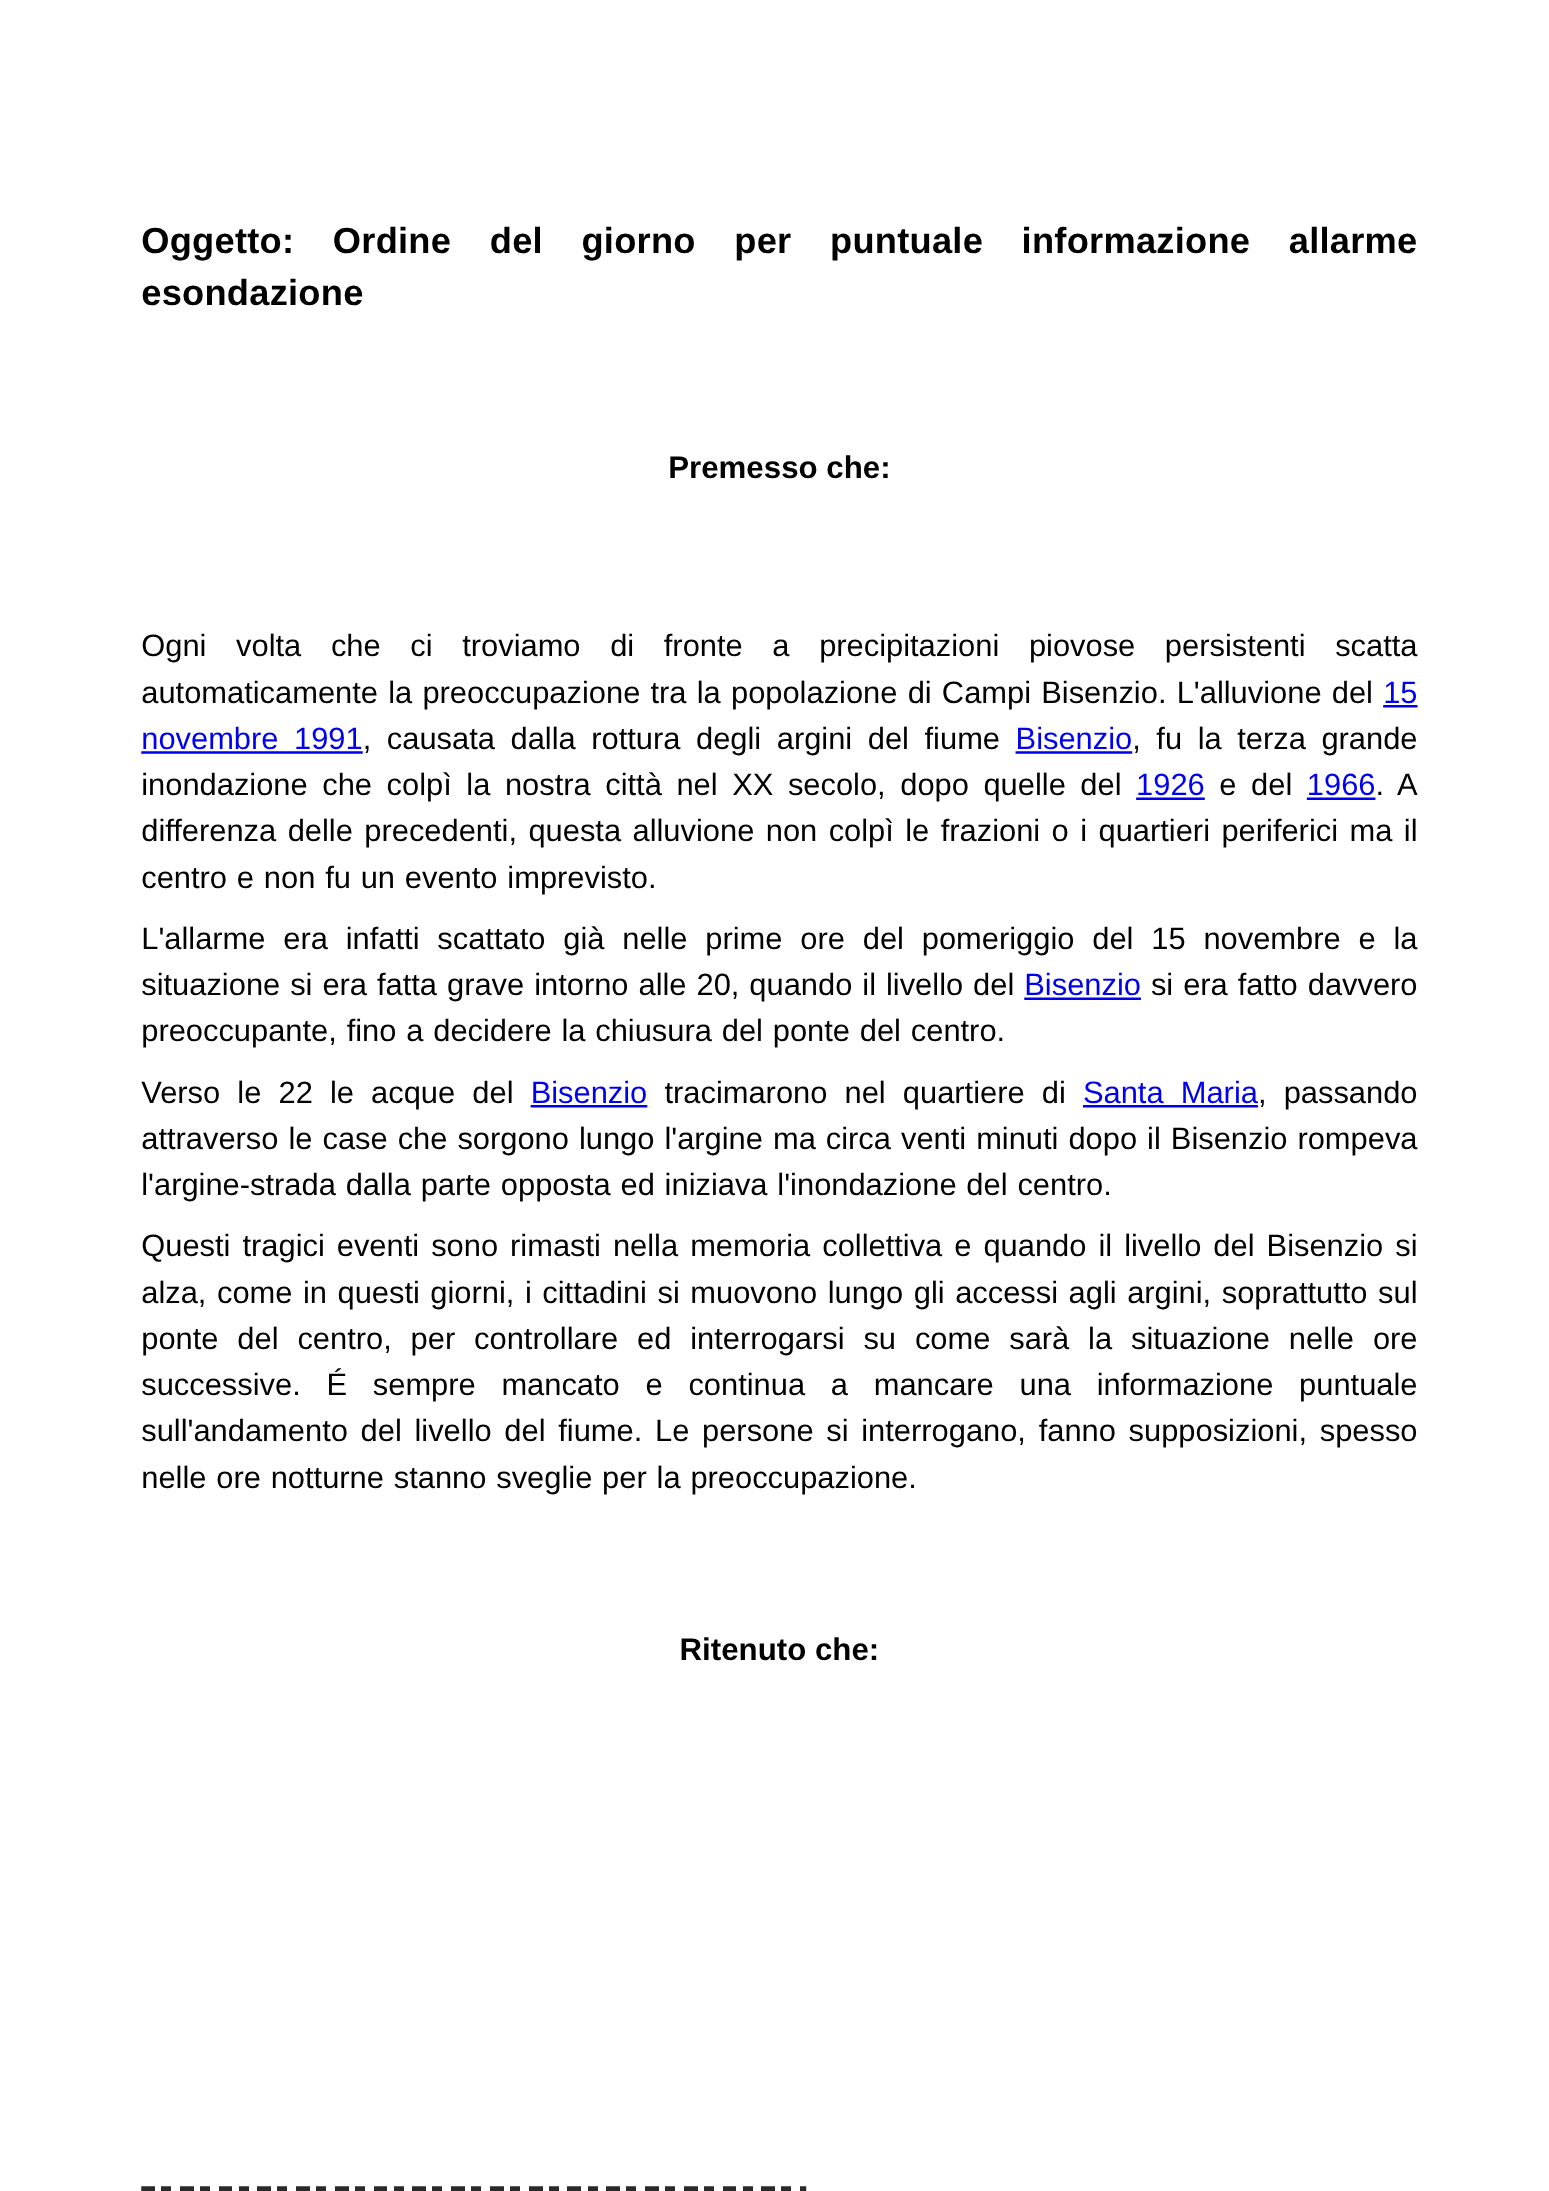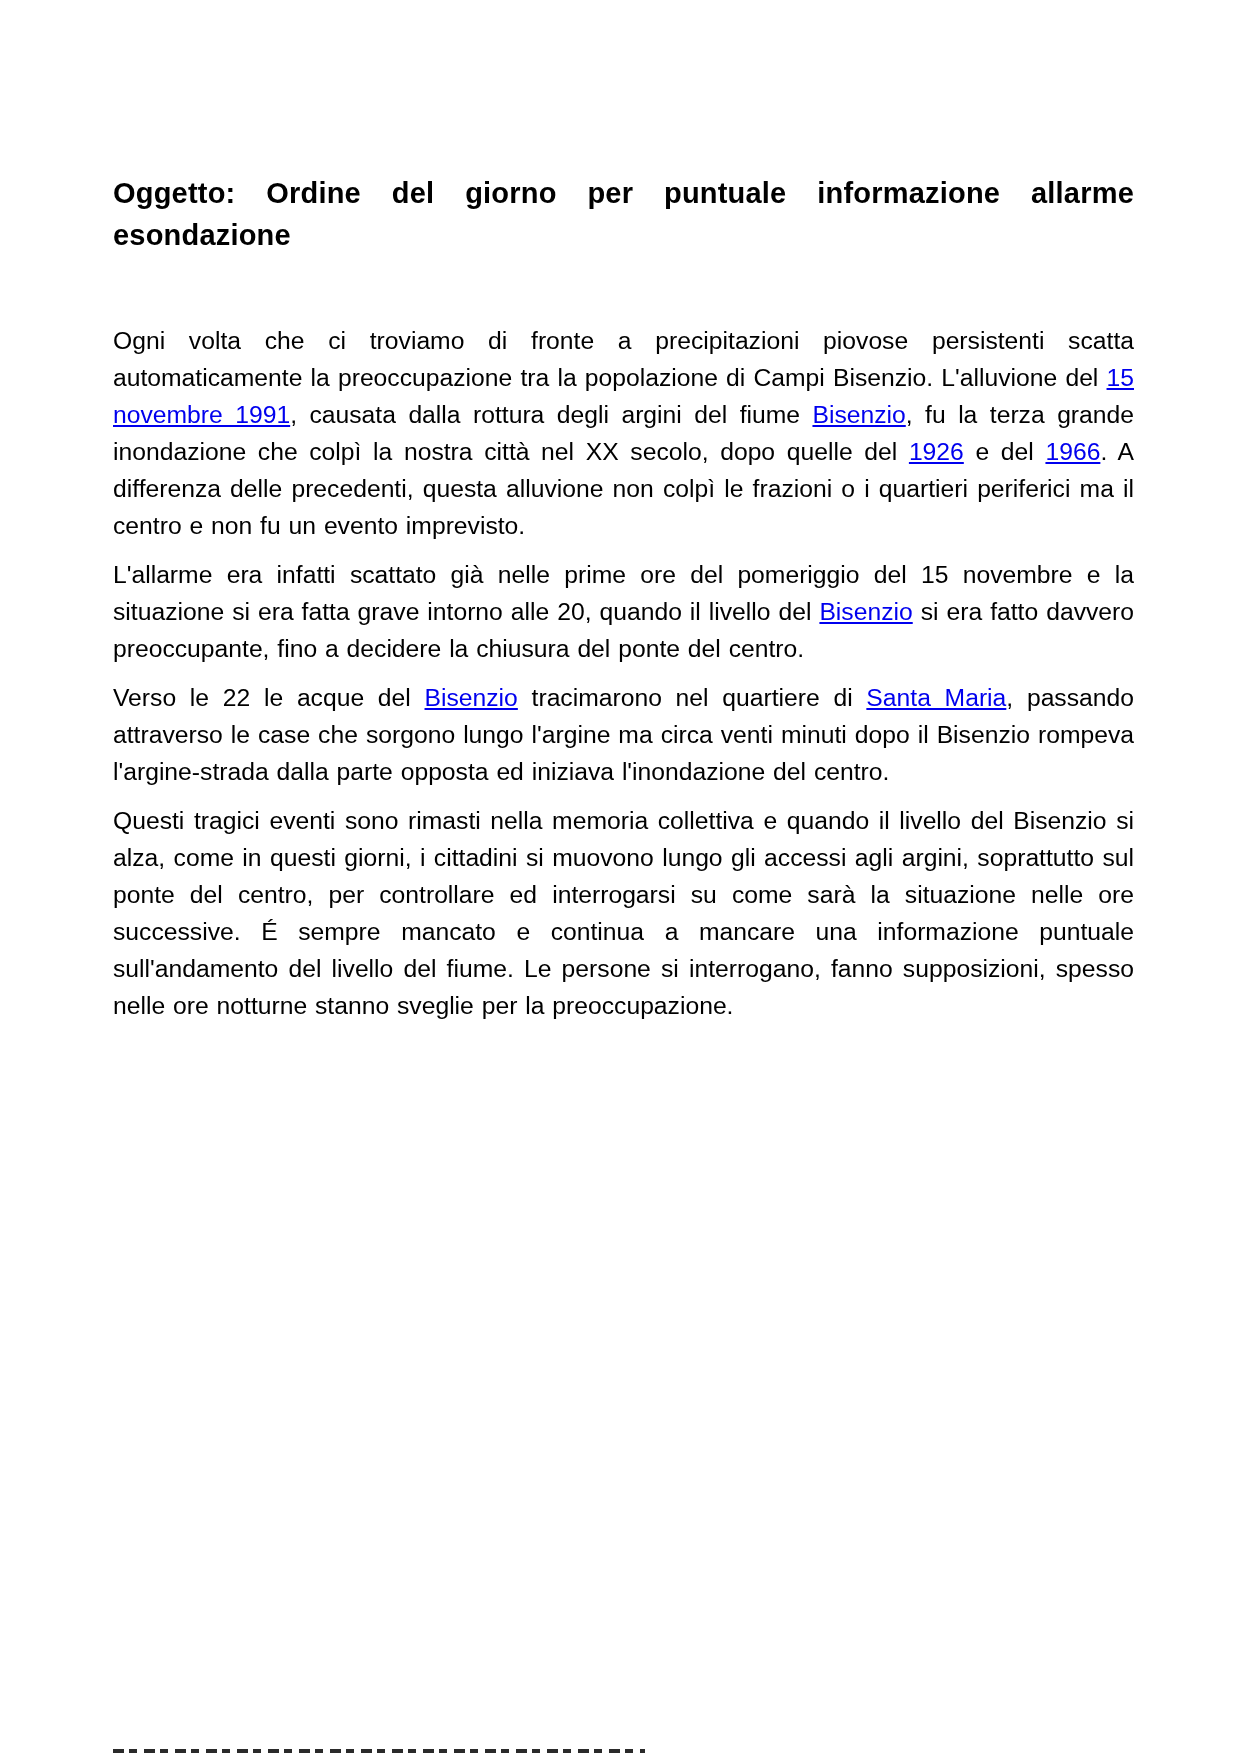--- a/index.html
+++ b/index.html
@@ -13,21 +13,21 @@
     padding: 172px 105px 0 113px;
     overflow: hidden;
     font-family: "Liberation Sans", "DejaVu Sans", sans-serif;
     color: #000000;
   }
   .doc-title {
     font-size: 29px;
     font-weight: bold;
     line-height: 42px;
     text-align: justify;
-    margin: 0 0 66px 0;
+    margin: 0 0 99px 0;
     letter-spacing: 0.2px;
   }
   .doc-heading {
     font-size: 25px;
     font-weight: bold;
     line-height: 38px;
     text-align: center;
     margin: 0 0 106px 0;
   }
   .doc-heading[data-name="heading-ritenuto"] {
@@ -64,20 +64,22 @@
     );
   }
 </style>
 </head>
 <body>
 
 <div class="page" data-name="document-page">
   <h1 class="doc-title" data-name="document-title">Oggetto: Ordine del giorno per puntuale informazione allarme esondazione</h1>
 
   <div data-name="document-body">
+      <h2 class="doc-heading" data-name="heading-premesso">Premesso che:</h2>
       <p class="doc-para" data-name="paragraph-alluvione-1991"><span data-name="text-run">Ogni volta che ci troviamo di fronte a precipitazioni piovose persistenti scatta automaticamente la preoccupazione tra la popolazione di Campi Bisenzio. L'alluvione del </span><a href="#" class="doc-link" data-name="inline-link">15 novembre 1991</a><span data-name="text-run">, causata dalla rottura degli argini del fiume </span><a href="#" class="doc-link" data-name="inline-link">Bisenzio</a><span data-name="text-run">, fu la terza grande inondazione che colpì la nostra città nel XX secolo, dopo quelle del </span><a href="#" class="doc-link" data-name="inline-link">1926</a><span data-name="text-run"> e del </span><a href="#" class="doc-link" data-name="inline-link">1966</a><span data-name="text-run">. A differenza delle precedenti, questa alluvione non colpì le frazioni o i quartieri periferici ma il centro e non fu un evento imprevisto.</span></p>
       <p class="doc-para" data-name="paragraph-allarme"><span data-name="text-run">L'allarme era infatti scattato già nelle prime ore del pomeriggio del 15 novembre e la situazione si era fatta grave intorno alle 20, quando il livello del </span><a href="#" class="doc-link" data-name="inline-link">Bisenzio</a><span data-name="text-run"> si era fatto davvero preoccupante, fino a decidere la chiusura del ponte del centro.</span></p>
       <p class="doc-para" data-name="paragraph-tracimazione"><span data-name="text-run">Verso le 22 le acque del </span><a href="#" class="doc-link" data-name="inline-link">Bisenzio</a><span data-name="text-run"> tracimarono nel quartiere di </span><a href="#" class="doc-link" data-name="inline-link">Santa Maria</a><span data-name="text-run">, passando attraverso le case che sorgono lungo l'argine ma circa venti minuti dopo il Bisenzio rompeva l'argine-strada dalla parte opposta ed iniziava l'inondazione del centro.</span></p>
       <p class="doc-para" data-name="paragraph-memoria-collettiva"><span data-name="text-run">Questi tragici eventi sono rimasti nella memoria collettiva e quando il livello del Bisenzio si alza, come in questi giorni, i cittadini si muovono lungo gli accessi agli argini, soprattutto sul ponte del centro, per controllare ed interrogarsi su come sarà la situazione nelle ore successive. É sempre mancato e continua a mancare una informazione puntuale sull'andamento del livello del fiume. Le persone si interrogano, fanno supposizioni, spesso nelle ore notturne stanno sveglie per la preoccupazione.</span></p>
+      <h2 class="doc-heading" data-name="heading-ritenuto">Ritenuto che:</h2>
     </div>
 
   <div class="clipped-next-line" data-name="clipped-next-line"></div>
 </div>
 
 </body></html>

